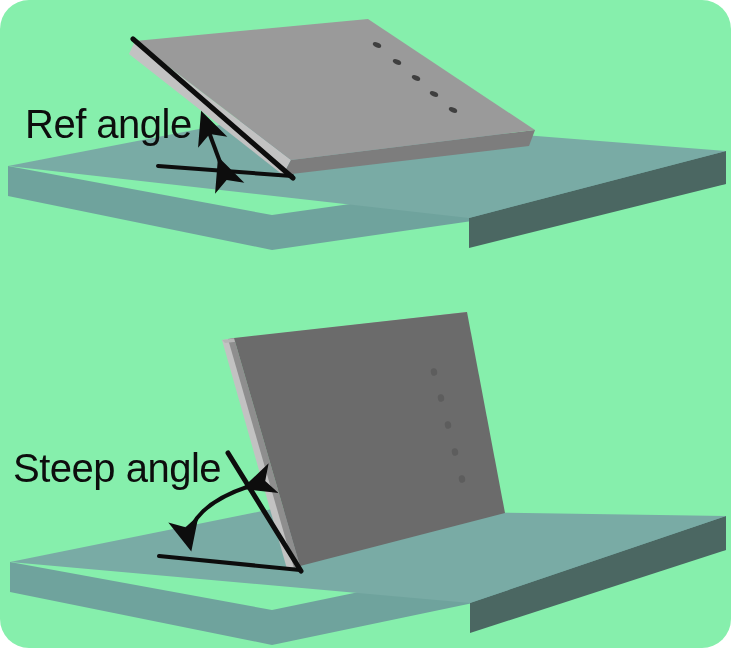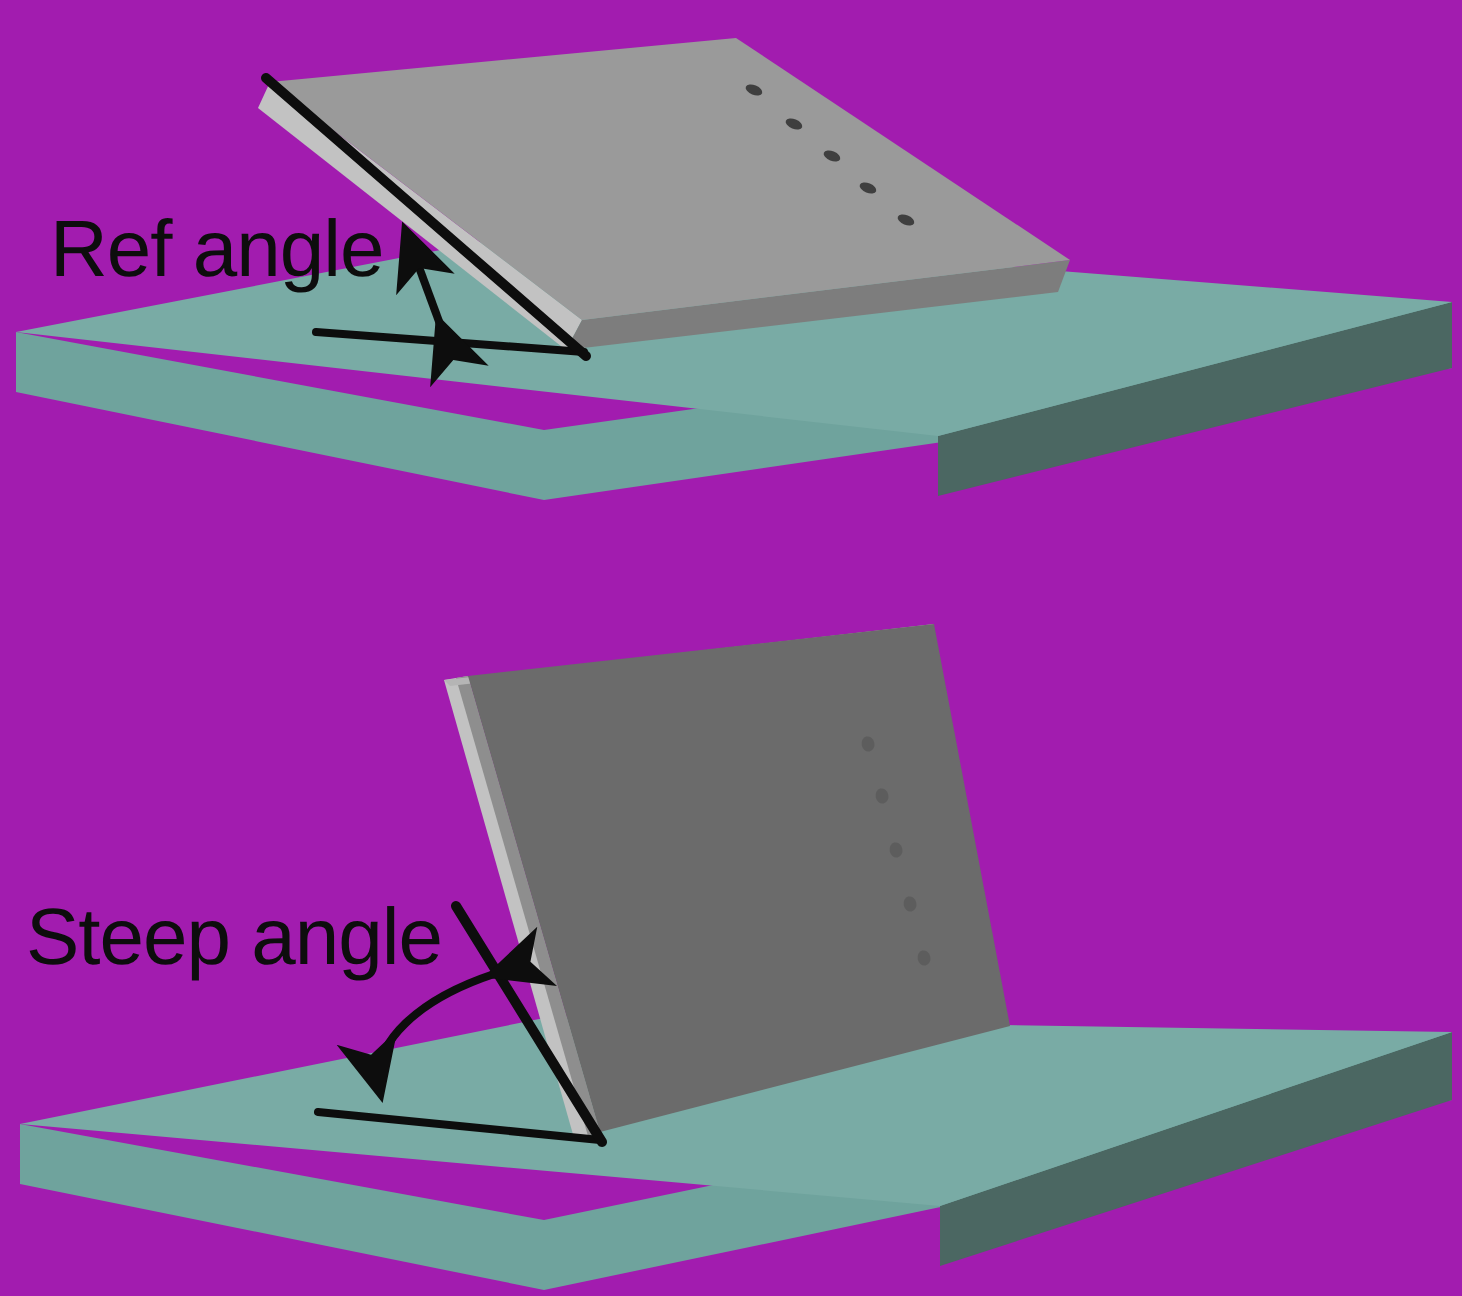--- a/index.html
+++ b/index.html
@@ -10,21 +10,22 @@
   body {
     width: 731px;
     height: 648px;
     overflow: hidden;
     font-family: "Liberation Sans", sans-serif;
   }
   #figure {
     position: relative;
     width: 731px;
     height: 648px;
-    background: #a21caf;
+    background: #86efac;
+    border-radius: 29px;
   }
   svg.scene {
     position: absolute;
     top: 0;
     left: 0;
     width: 731px;
     height: 648px;
     display: block;
   }
   .lbl {

